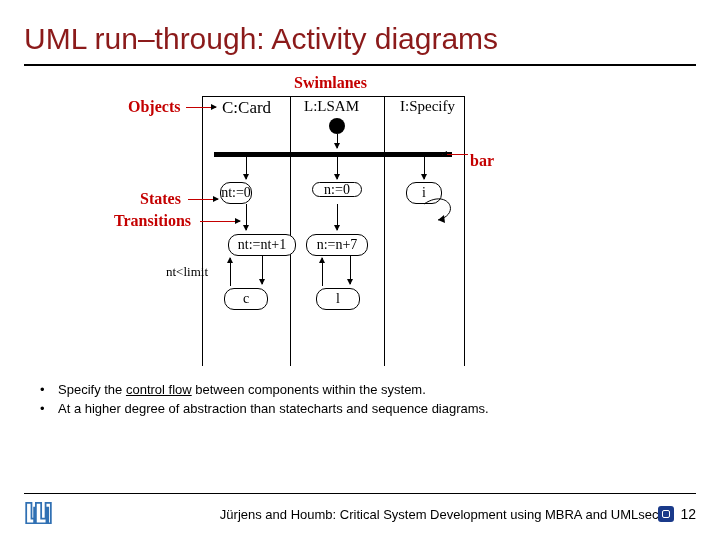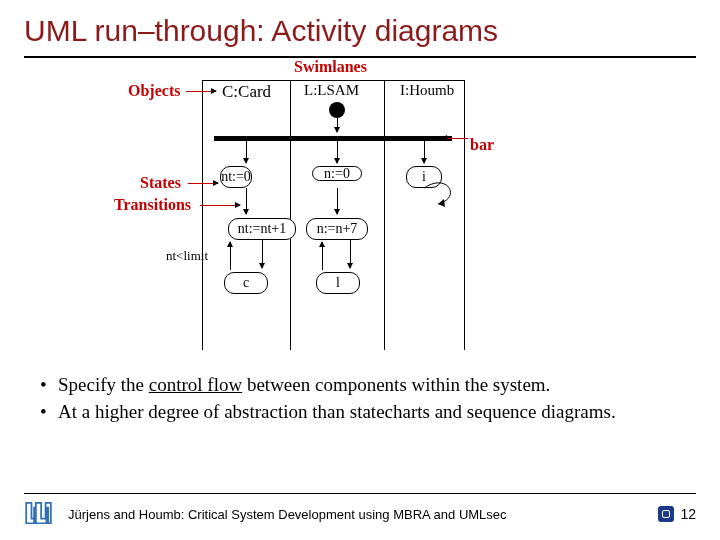--- a/index.html
+++ b/index.html
@@ -1,42 +1,42 @@
 <!DOCTYPE html>
 <html><head>
 <meta charset="utf-8">
 <style>
   * { box-sizing: border-box; margin: 0; padding: 0; }
   html, body { width: 720px; height: 540px; font-family: Arial, Helvetica, sans-serif; background: #fff; }
-  .slide { width: 720px; height: 540px; position: relative; padding: 0 24px; }
+  .slide { width: 720px; height: 540px; position: relative; padding: 8px 24px; }
   .title { color: #8b1a1a; font-size: 30px; font-weight: 400; padding-top: 14px; }
   .title-rule { border: none; border-top: 2px solid #000; margin-top: 8px; }
-  .diagram-area { position: relative; width: 100%; height: 300px; }
+  .diagram-area { position: relative; width: 100%; height: 300px; margin-top: 8px; }
   .red { color: #c40000; }
   .serif { font-family: "Times New Roman", Times, serif; }
   .bold { font-weight: bold; }
   .dlabel { position: absolute; font-size: 16px; white-space: nowrap; }
   .lane-v { position: absolute; width: 1px; background: #000; }
   .lane-t { position: absolute; height: 1px; background: #000; }
   .start-node { position: absolute; width: 16px; height: 16px; border-radius: 50%; background: #000; }
   .sync-bar { position: absolute; height: 5px; background: #000; }
   .state { position: absolute; border: 1px solid #000; border-radius: 10px; font-family: "Times New Roman", serif; font-size: 14px; text-align: center; display: flex; align-items: center; justify-content: center; background: #fff; }
   .arrow { position: absolute; width: 1px; background: #000; }
   .arrow::after { content: ""; position: absolute; bottom: -1px; left: -3px; width: 0; height: 0; border-left: 3.5px solid transparent; border-right: 3.5px solid transparent; border-top: 6px solid #000; }
   .arrow.up::after { bottom: auto; top: -1px; border-top: none; border-bottom: 6px solid #000; }
   .h-arrow { position: absolute; height: 1px; background: #000; }
   .h-arrow.right::after { content:""; position:absolute; right:-1px; top:-3px; border-top:3.5px solid transparent; border-bottom:3.5px solid transparent; border-left:6px solid #000; }
   .h-arrow.left::after { content:""; position:absolute; left:-1px; top:-3px; border-top:3.5px solid transparent; border-bottom:3.5px solid transparent; border-right:6px solid #000; }
-  .content { margin-top: 15px; font-size: 19px; line-height: 1.3; font-family: Liberation Serif, serif; }
+  .content { margin-top: 8px; font-size: 13px; line-height: 1.3; }
   .content li { margin-left: 34px; margin-bottom: 2px; list-style: none; position: relative; }
   .content li::before { content: "•"; position: absolute; left: -18px; }
   .underline { text-decoration: underline; }
   .footer-rule { position: absolute; left: 24px; right: 24px; bottom: 46px; border: none; border-top: 1px solid #000; }
   .footer { position: absolute; left: 0; right: 0; bottom: 12px; display: flex; align-items: center; justify-content: space-between; padding: 0 24px; }
-  .footer-text { font-size: 13px; flex: 1; text-align: left; }
+  .footer-text { font-size: 13px; flex: 1; text-align: right; }
   .tum-logo svg { width: 44px; height: 24px; }
   .page-num { font-size: 14px; display: flex; align-items: center; gap: 6px; }
   .small-icon { width: 16px; height: 16px; background: #1a3a8a; border-radius: 3px; position: relative; }
   .small-icon::after { content:""; position:absolute; top:4px; left:4px; width:6px; height:6px; border:1.5px solid #fff; border-radius:2px; }
 </style>
 </head>
 <body>
 
 <div class="slide">
 
@@ -55,21 +55,21 @@
     <div class="dlabel red serif bold" style="left:104px; top:24px;">Objects</div>
     <div class="dlabel red serif bold" style="left:116px; top:116px;">States</div>
     <div class="dlabel red serif bold" style="left:90px; top:138px;">Transitions</div>
     <div class="dlabel red serif bold" style="left:446px; top:60px; line-height:1.1;">
       <br>
       <span>bar</span>
     </div>
 
     <div class="dlabel serif" style="left:198px; top:24px; font-size:17px;">C:Card</div>
     <div class="dlabel serif" style="left:280px; top:24px; font-size:15px;">L:LSAM</div>
-    <div class="dlabel serif" style="left:376px; top:24px; font-size:15px;">I:Houmb</div>
+    <div class="dlabel serif" style="left:376px; top:24px; font-size:15px;">I:Specify</div>
 
     <div class="start-node" style="left:305px; top:44px;"></div>
     <div class="arrow" style="left:313px; top:60px; height:14px;"></div>
 
     <div class="sync-bar" style="left:190px; top:78px; width:238px;"></div>
 
     <div class="arrow" style="left:222px; top:83px; height:22px;"></div>
     <div class="arrow" style="left:313px; top:83px; height:22px;"></div>
     <div class="arrow" style="left:400px; top:83px; height:22px;"></div>
 

